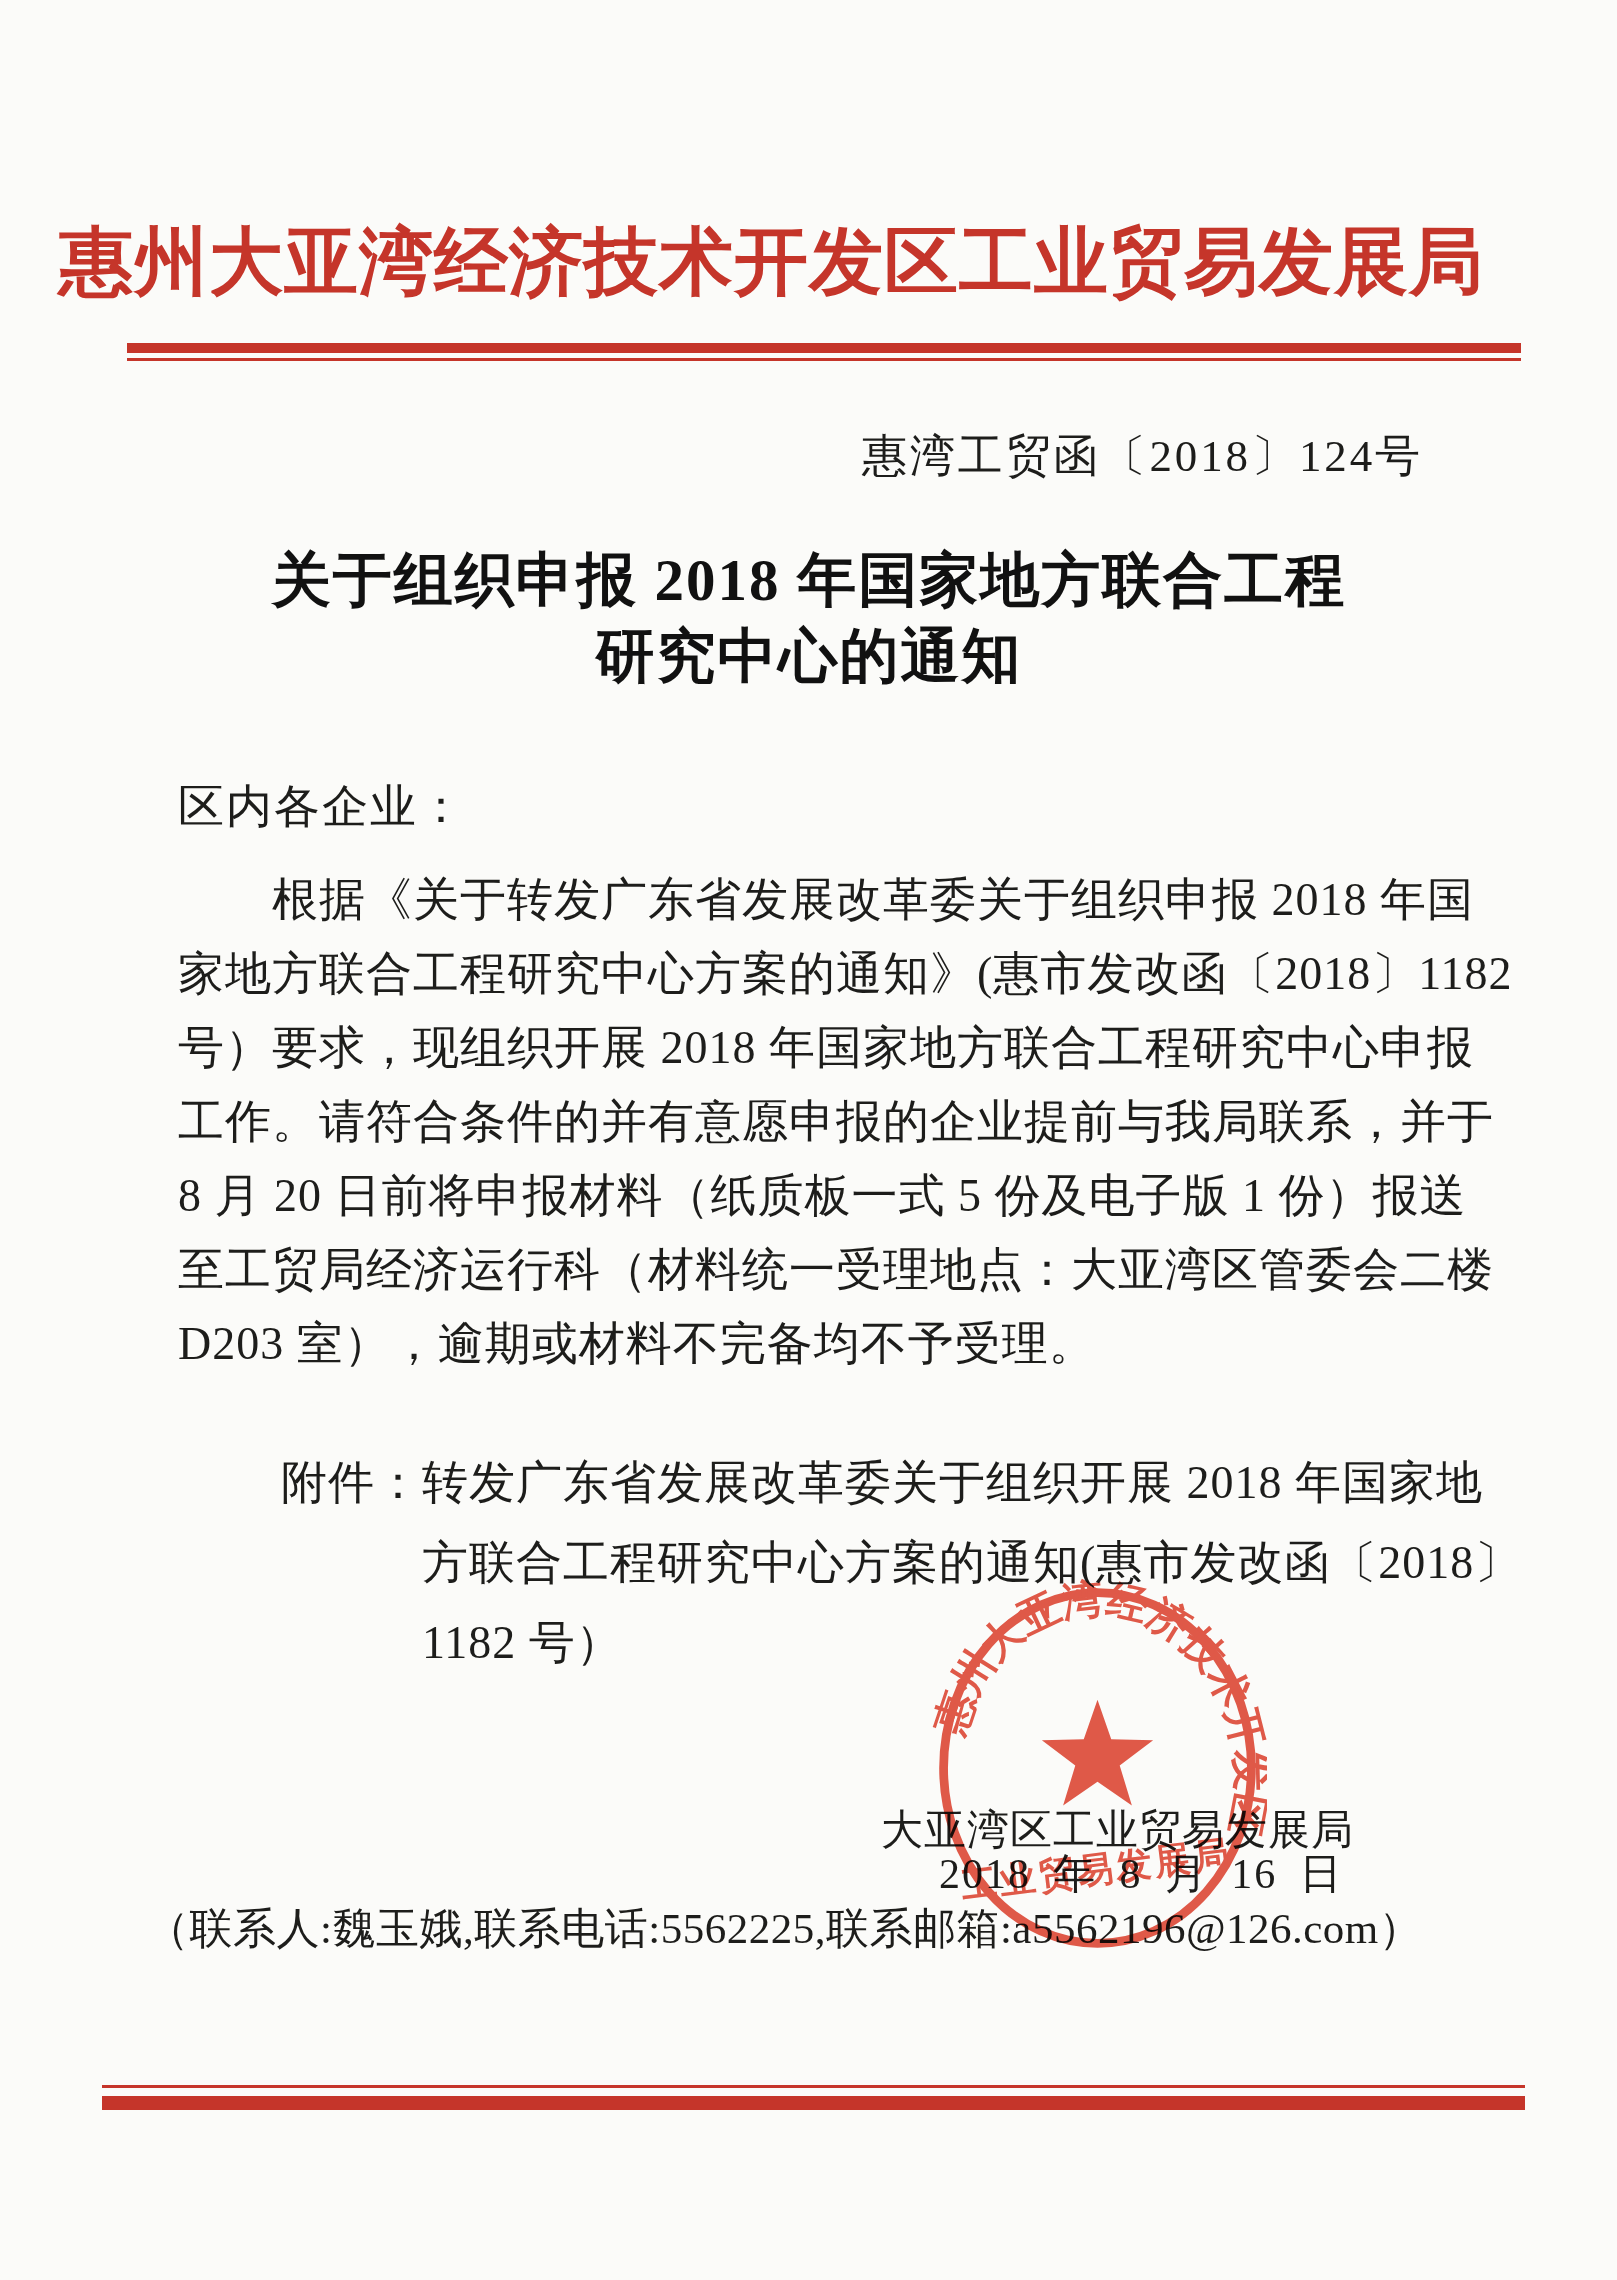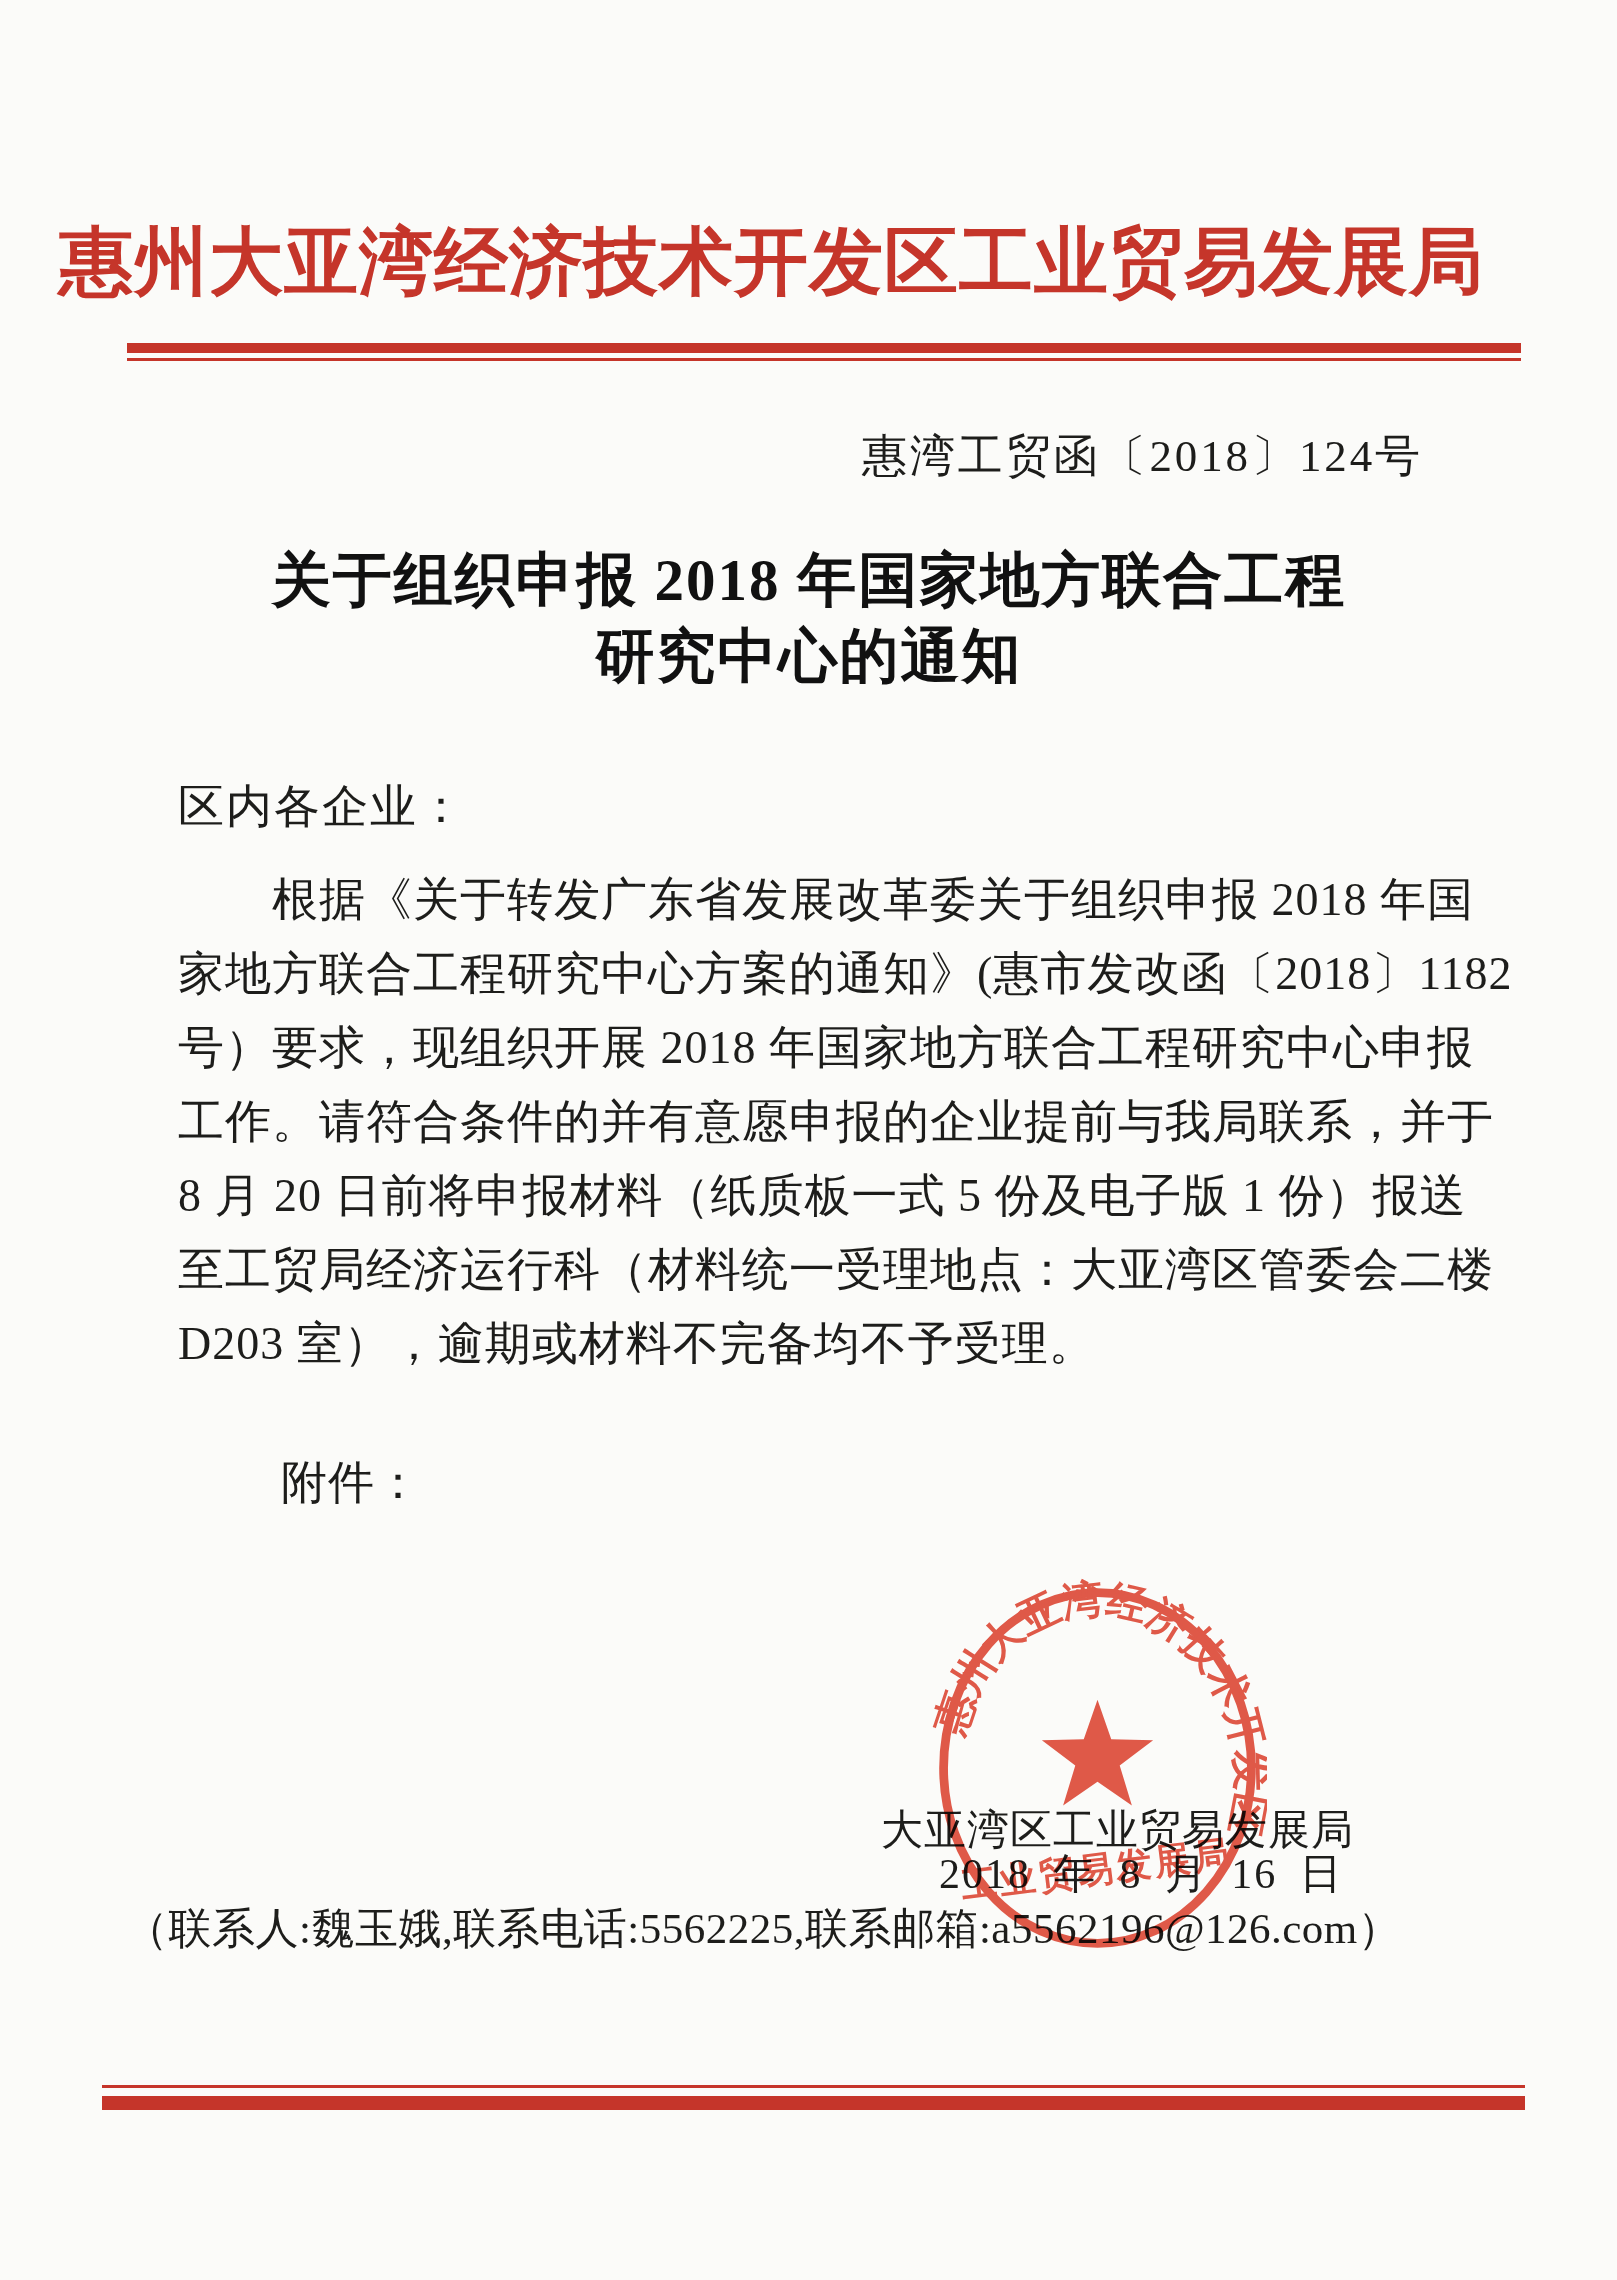--- a/index.html
+++ b/index.html
@@ -55,21 +55,21 @@
   .att-lines div{line-height:80px;white-space:nowrap;letter-spacing:1px;}
   .sig-org{
     position:absolute;top:1770px;left:881px;
     font-size:42px;letter-spacing:1px;white-space:nowrap;z-index:2;margin-top:32px;
   }
   .sig-date{
     position:absolute;top:1846px;left:939px;
     font-size:42px;letter-spacing:2px;word-spacing:9.8px;white-space:nowrap;z-index:2;text-align:right;
   }
   .contact{
-    position:absolute;top:1900px;left:125px;
+    position:absolute;top:1900px;left:146px;
     font-size:43px;letter-spacing:0.5px;white-space:nowrap;z-index:2;
   }
   .stamp{
     position:absolute;left:928px;top:1578px;
     width:339px;height:380px;
     z-index:3;
     mix-blend-mode:multiply;
     opacity:0.88;
   }
   .stamp-ring{fill:none;stroke:var(--stamp-red);stroke-width:9px;}
@@ -108,20 +108,25 @@
     <div class="body-line">家地方联合工程研究中心方案的通知》(惠市发改函〔2018〕1182</div>
     <div class="body-line">号）要求，现组织开展 2018 年国家地方联合工程研究中心申报</div>
     <div class="body-line">工作。请符合条件的并有意愿申报的企业提前与我局联系，并于</div>
     <div class="body-line">8 月 20 日前将申报材料（纸质板一式 5 份及电子版 1 份）报送</div>
     <div class="body-line">至工贸局经济运行科（材料统一受理地点：大亚湾区管委会二楼</div>
     <div class="body-line">D203 室），逾期或材料不完备均不予受理。</div>
   </div>
 
   <div class="attachment">
     <span class="att-label">附件：</span>
+    <div class="att-lines">
+      <div>转发广东省发展改革委关于组织开展 2018 年国家地</div>
+      <div>方联合工程研究中心方案的通知(惠市发改函〔2018〕</div>
+      <div>1182 号）</div>
+    </div>
   </div>
 
   <div class="sig-org">大亚湾区工业贸易发展局</div>
   <div class="sig-date">2018 年 8 月 16 日</div>
   <div class="contact">（联系人:魏玉娥,联系电话:5562225,联系邮箱:a5562196@126.com）</div>
 
   <svg class="stamp" viewBox="0 0 348 390" aria-hidden="true">
     <defs>
       <path id="stampArc" d="M 40 262 A 143 167 0 1 1 308 262" fill="none"></path>
     </defs>

